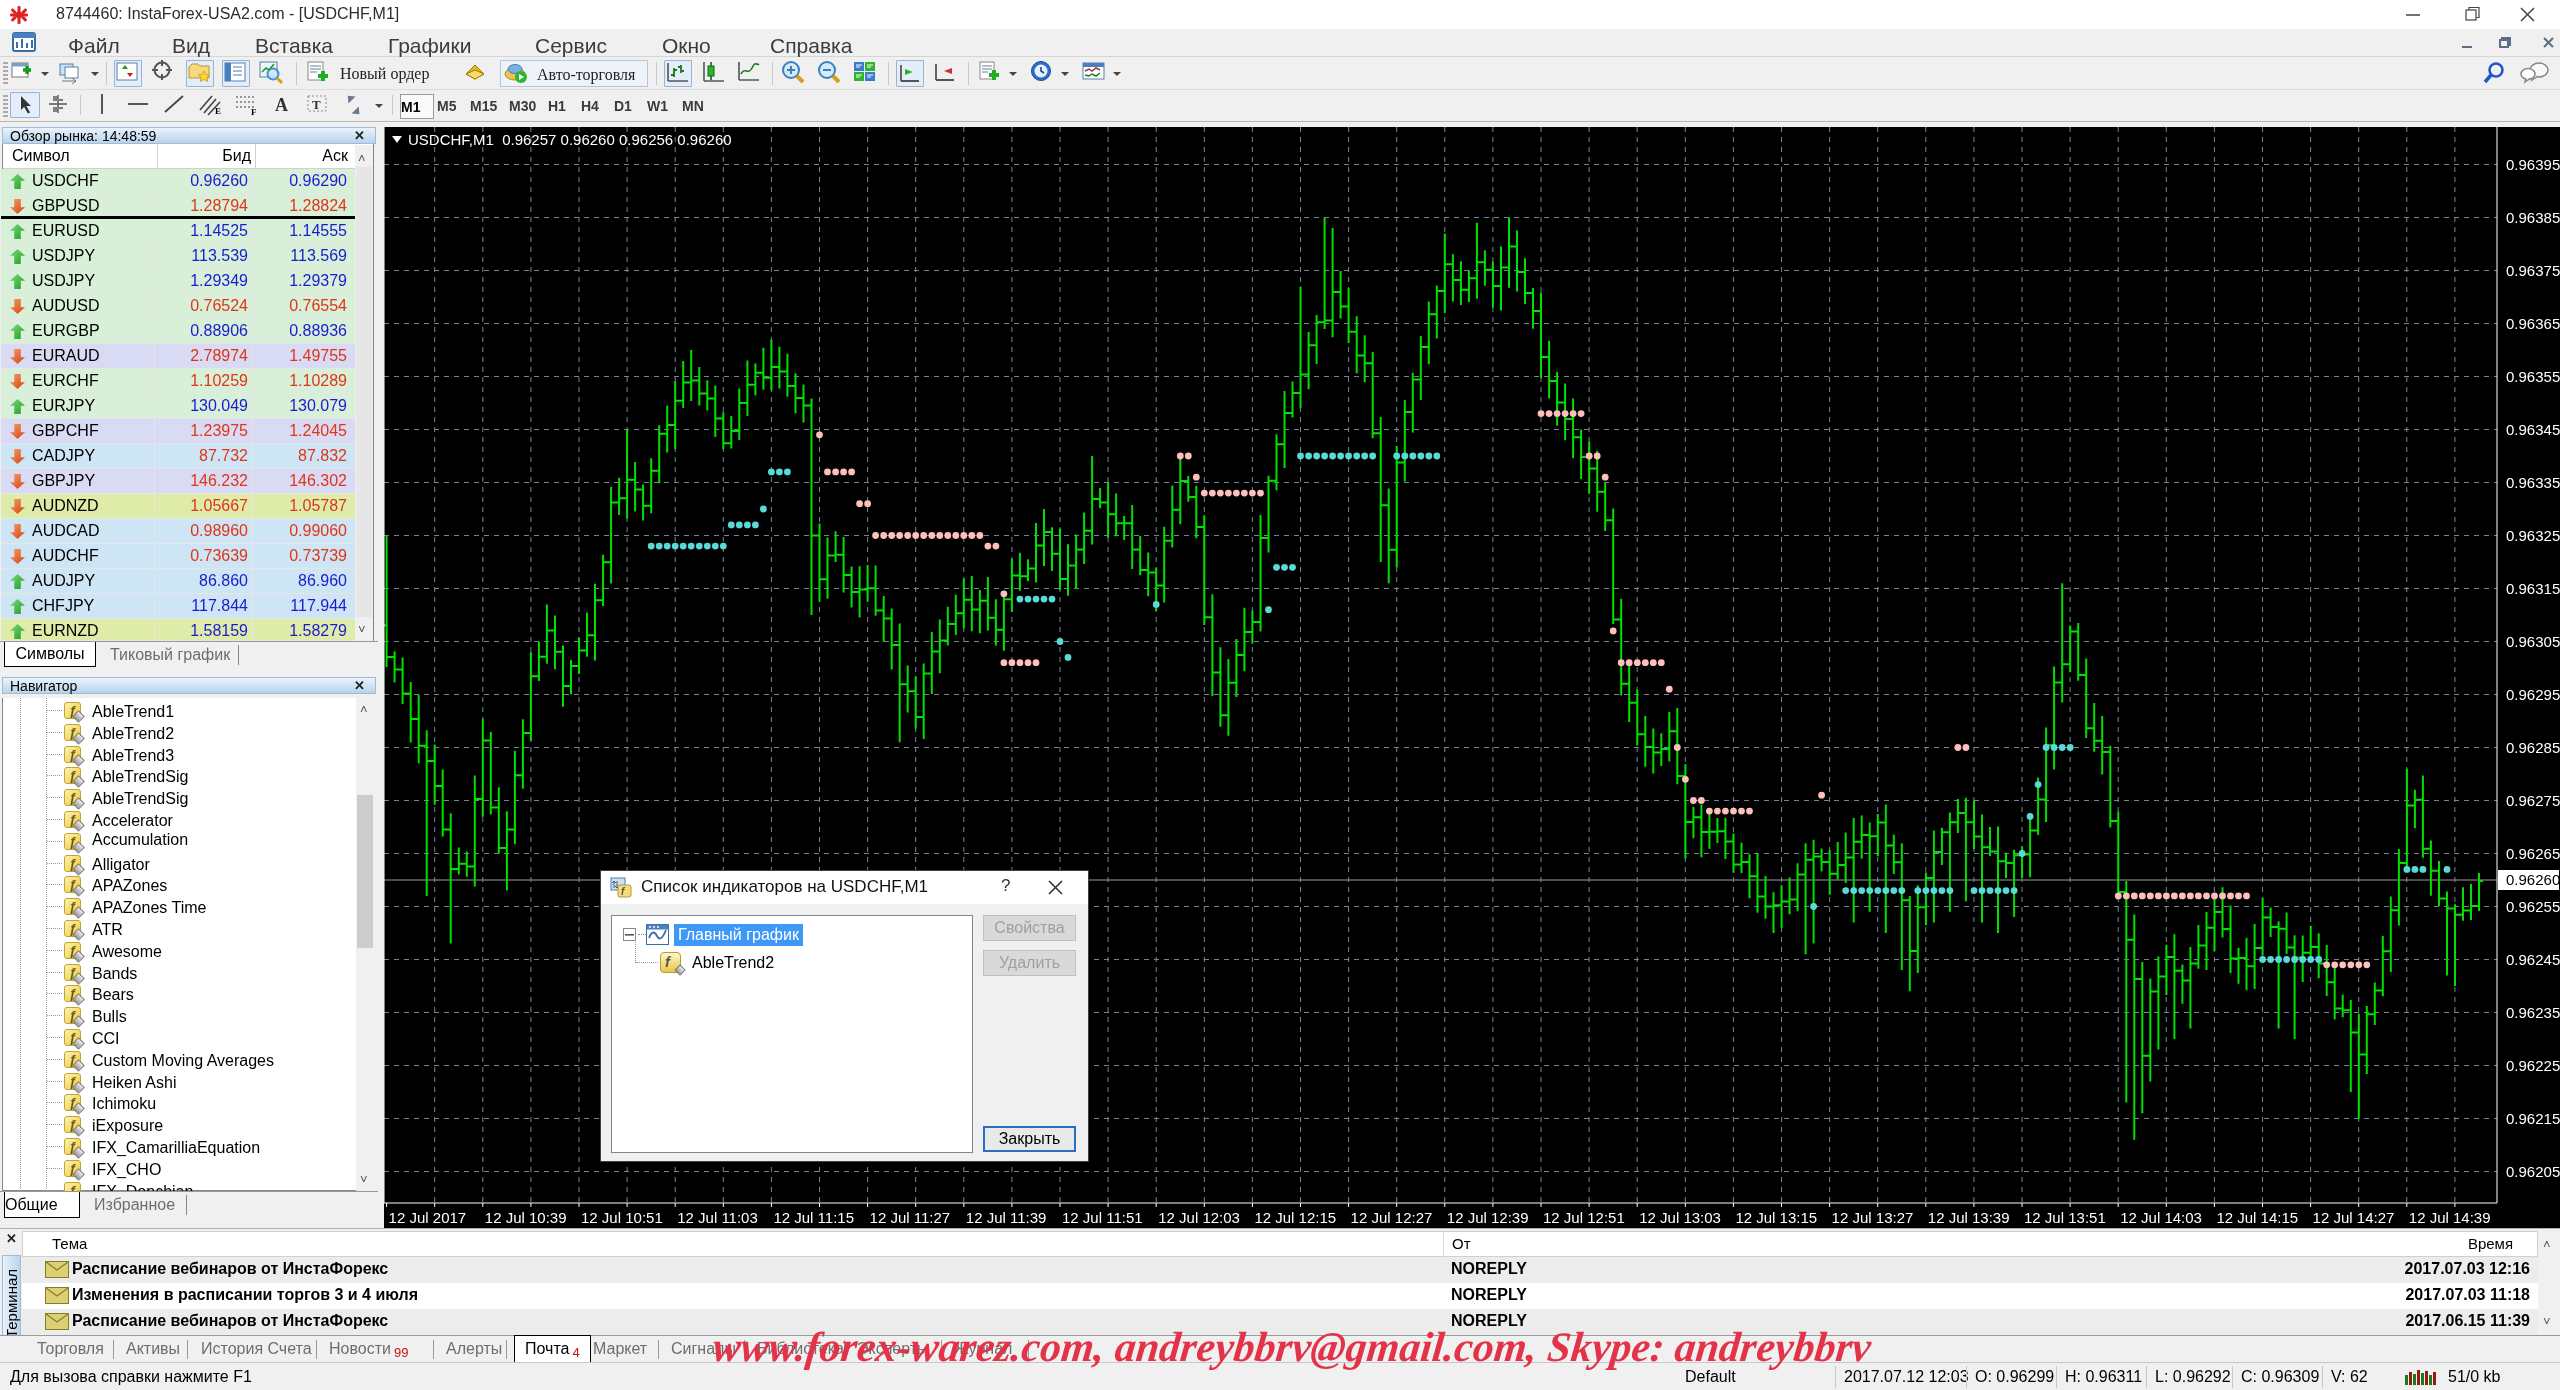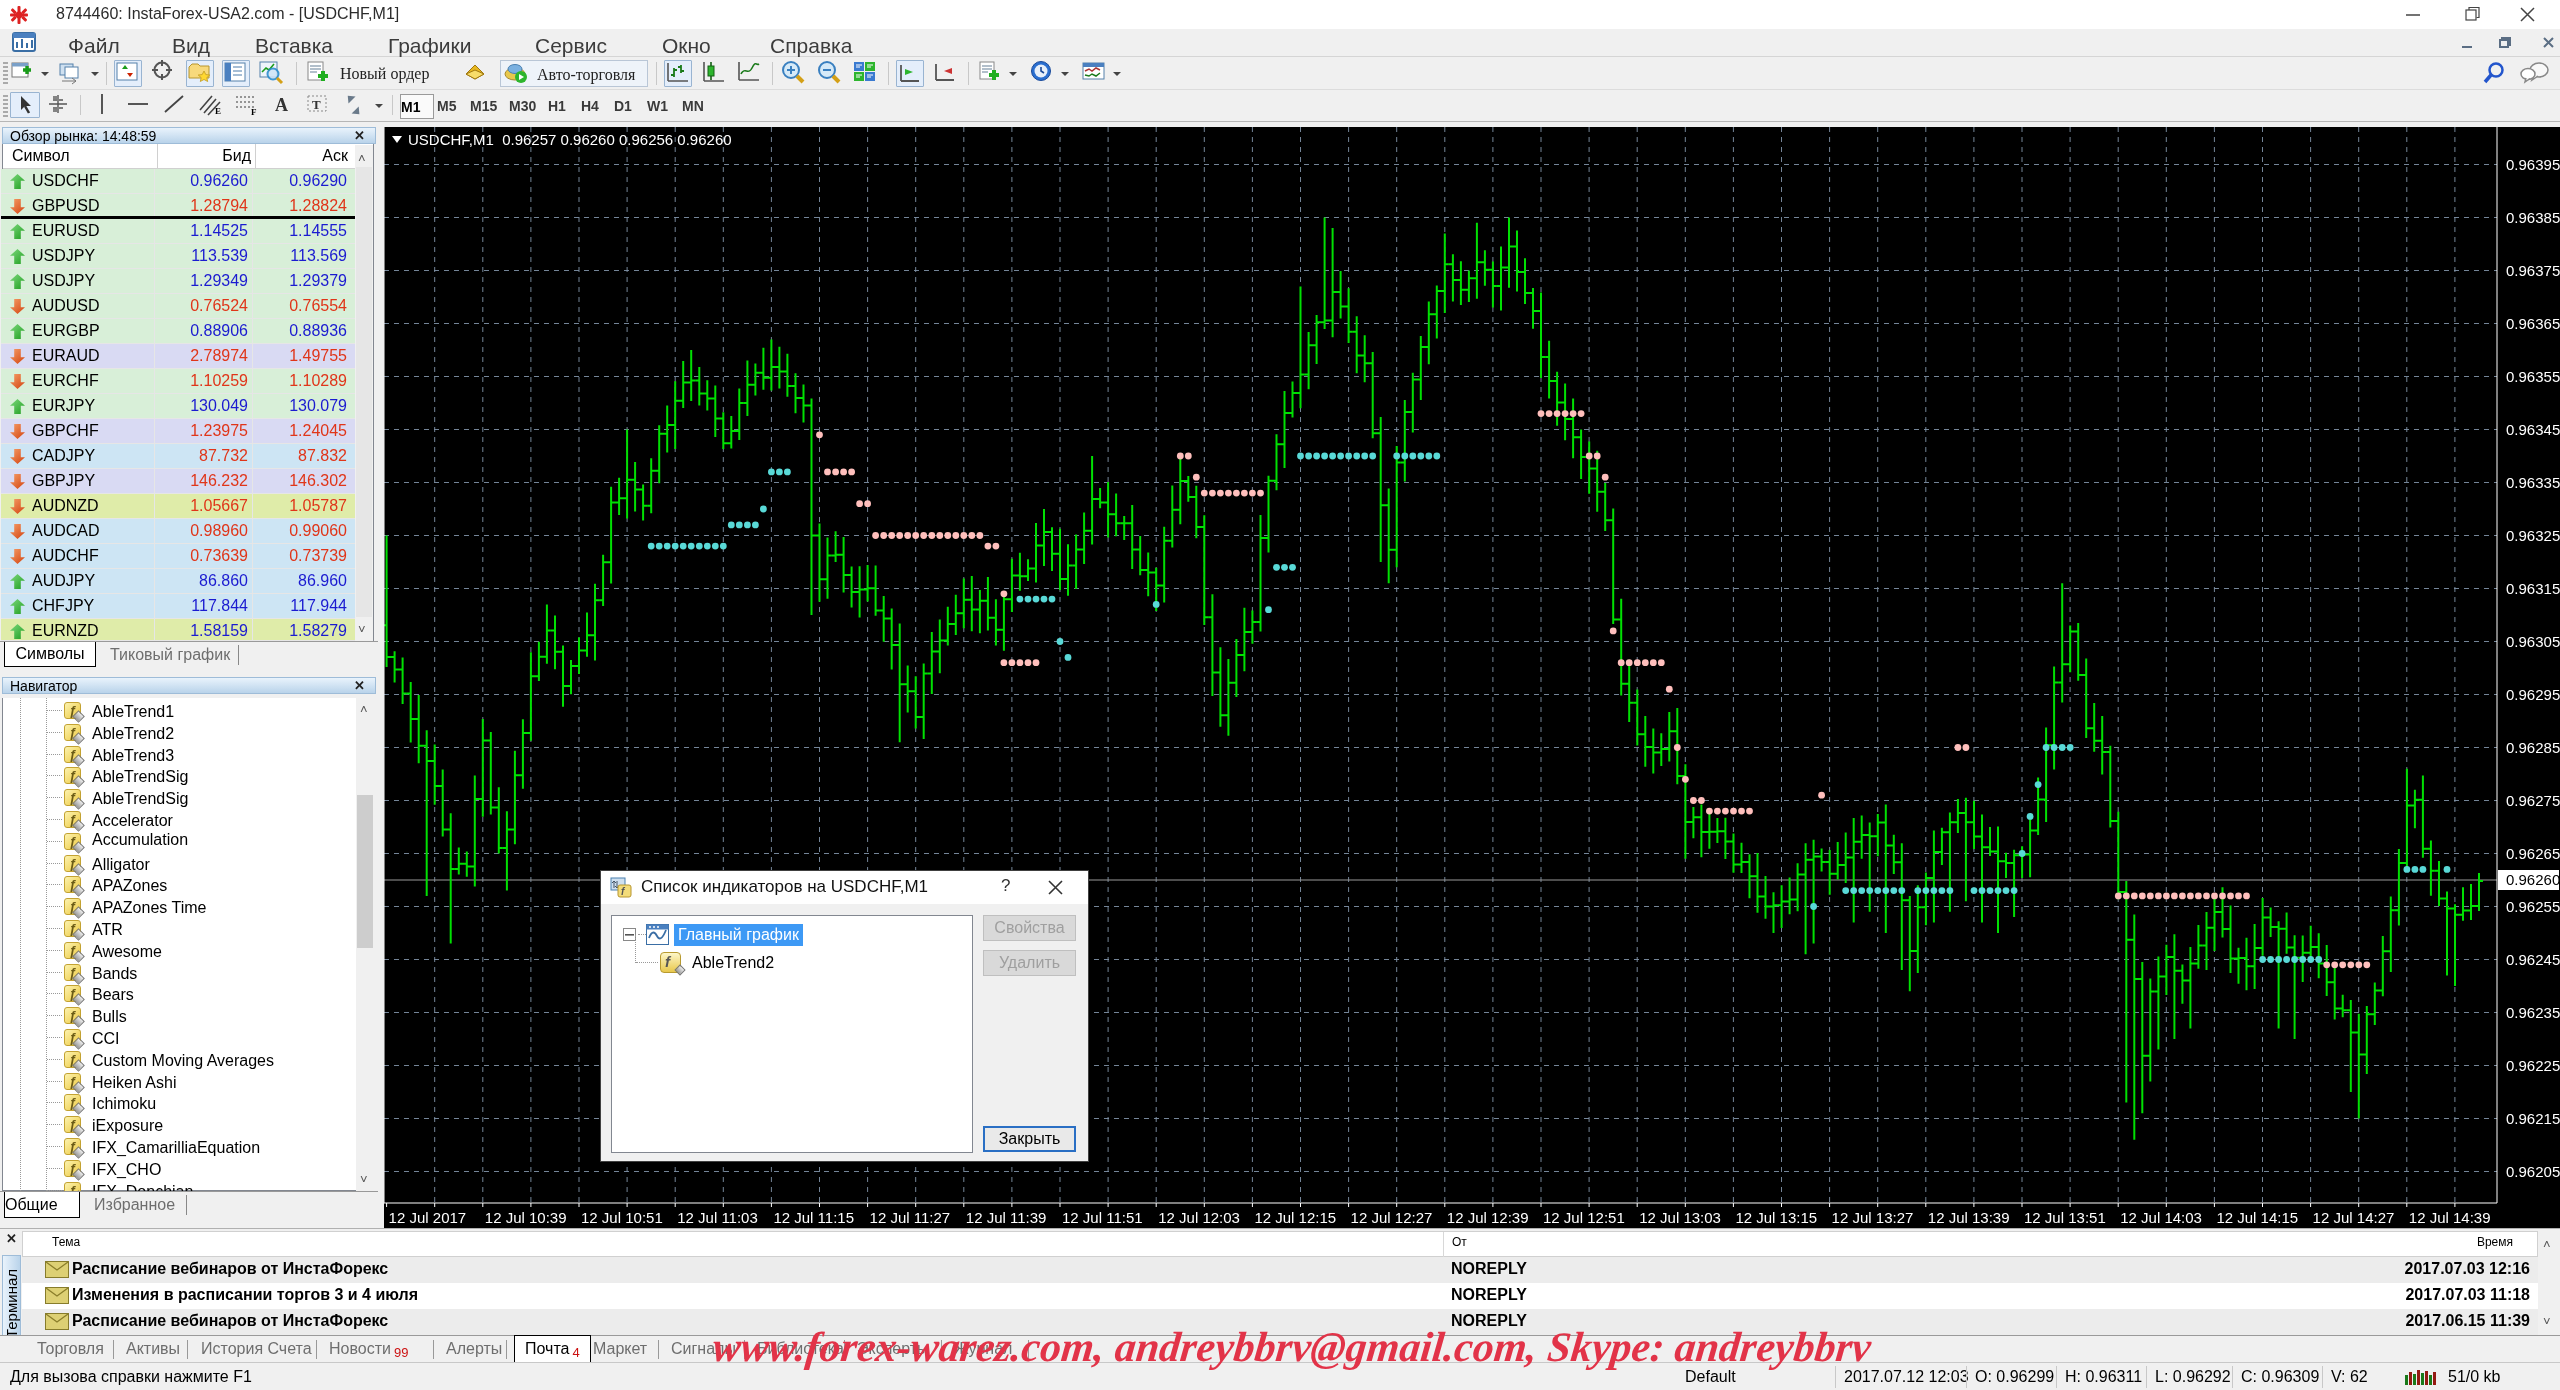--- a/index.html
+++ b/index.html
@@ -812,21 +812,21 @@
 <div class="dlgbtn" style="top:44px">Свойства</div>
 <div class="dlgbtn" style="top:79px">Удалить</div>
 <div class="dlgbtn" style="top:255px;background:#e9e9e9;border:2px solid #2a6fc4;color:#000;line-height:22px">Закрыть</div>
 </div>
 <div class="abs" style="left:0;top:1228px;width:2560px;height:134px;background:#f0f0f0;border-top:1px solid #b0b0b0">
 <div class="abs" style="left:0;top:0;width:22px;height:134px;background:#f0f0f0">
 <div class="abs" style="left:2px;top:26px;width:19px;height:104px;background:linear-gradient(90deg,#e9f3fc,#b9d3ea);border:1px solid #9ebcd8"></div>
 <div class="abs" style="left:-34px;top:66px;font-size:15px;color:#000;transform:rotate(-90deg);width:90px;text-align:center">Терминал</div>
 <div class="abs" style="left:6px;top:2px;font-size:13px;color:#222;font-weight:bold">✕</div>
 </div>
-<div class="abs" style="left:22px;top:2px;width:2516px;height:26px;background:#fff;border:1px solid #d0d0d0;font-size:12px;color:#000">
+<div class="abs" style="left:22px;top:2px;width:2516px;height:26px;background:#fff;border:1px solid #d0d0d0;font-size:15px;color:#000">
 <span class="abs" style="left:29px;top:3px">Тема</span>
 <span class="abs" style="left:1429px;top:3px">От</span>
 <span class="abs" style="left:2360px;top:3px;width:130px;text-align:right">Время</span>
 <span class="abs" style="left:1420px;top:0;width:1px;height:26px;background:#d8d8d8"></span>
 </div>
 <div class="abs" style="left:22px;top:28px;width:2516px;height:26px;background:#ececec;font-size:16px;font-weight:bold;color:#000">
 <svg class="abs" style="left:23px;top:4px" width="24" height="17" viewBox="0 0 24 17">
 <rect x="0.5" y="0.5" width="23" height="16" fill="#ddd074" stroke="#877c2b"></rect>
 <path d="M1 1 l11 8 11 -8" fill="none" stroke="#8a7d2a" stroke-width="1.3"></path>
       </svg>

